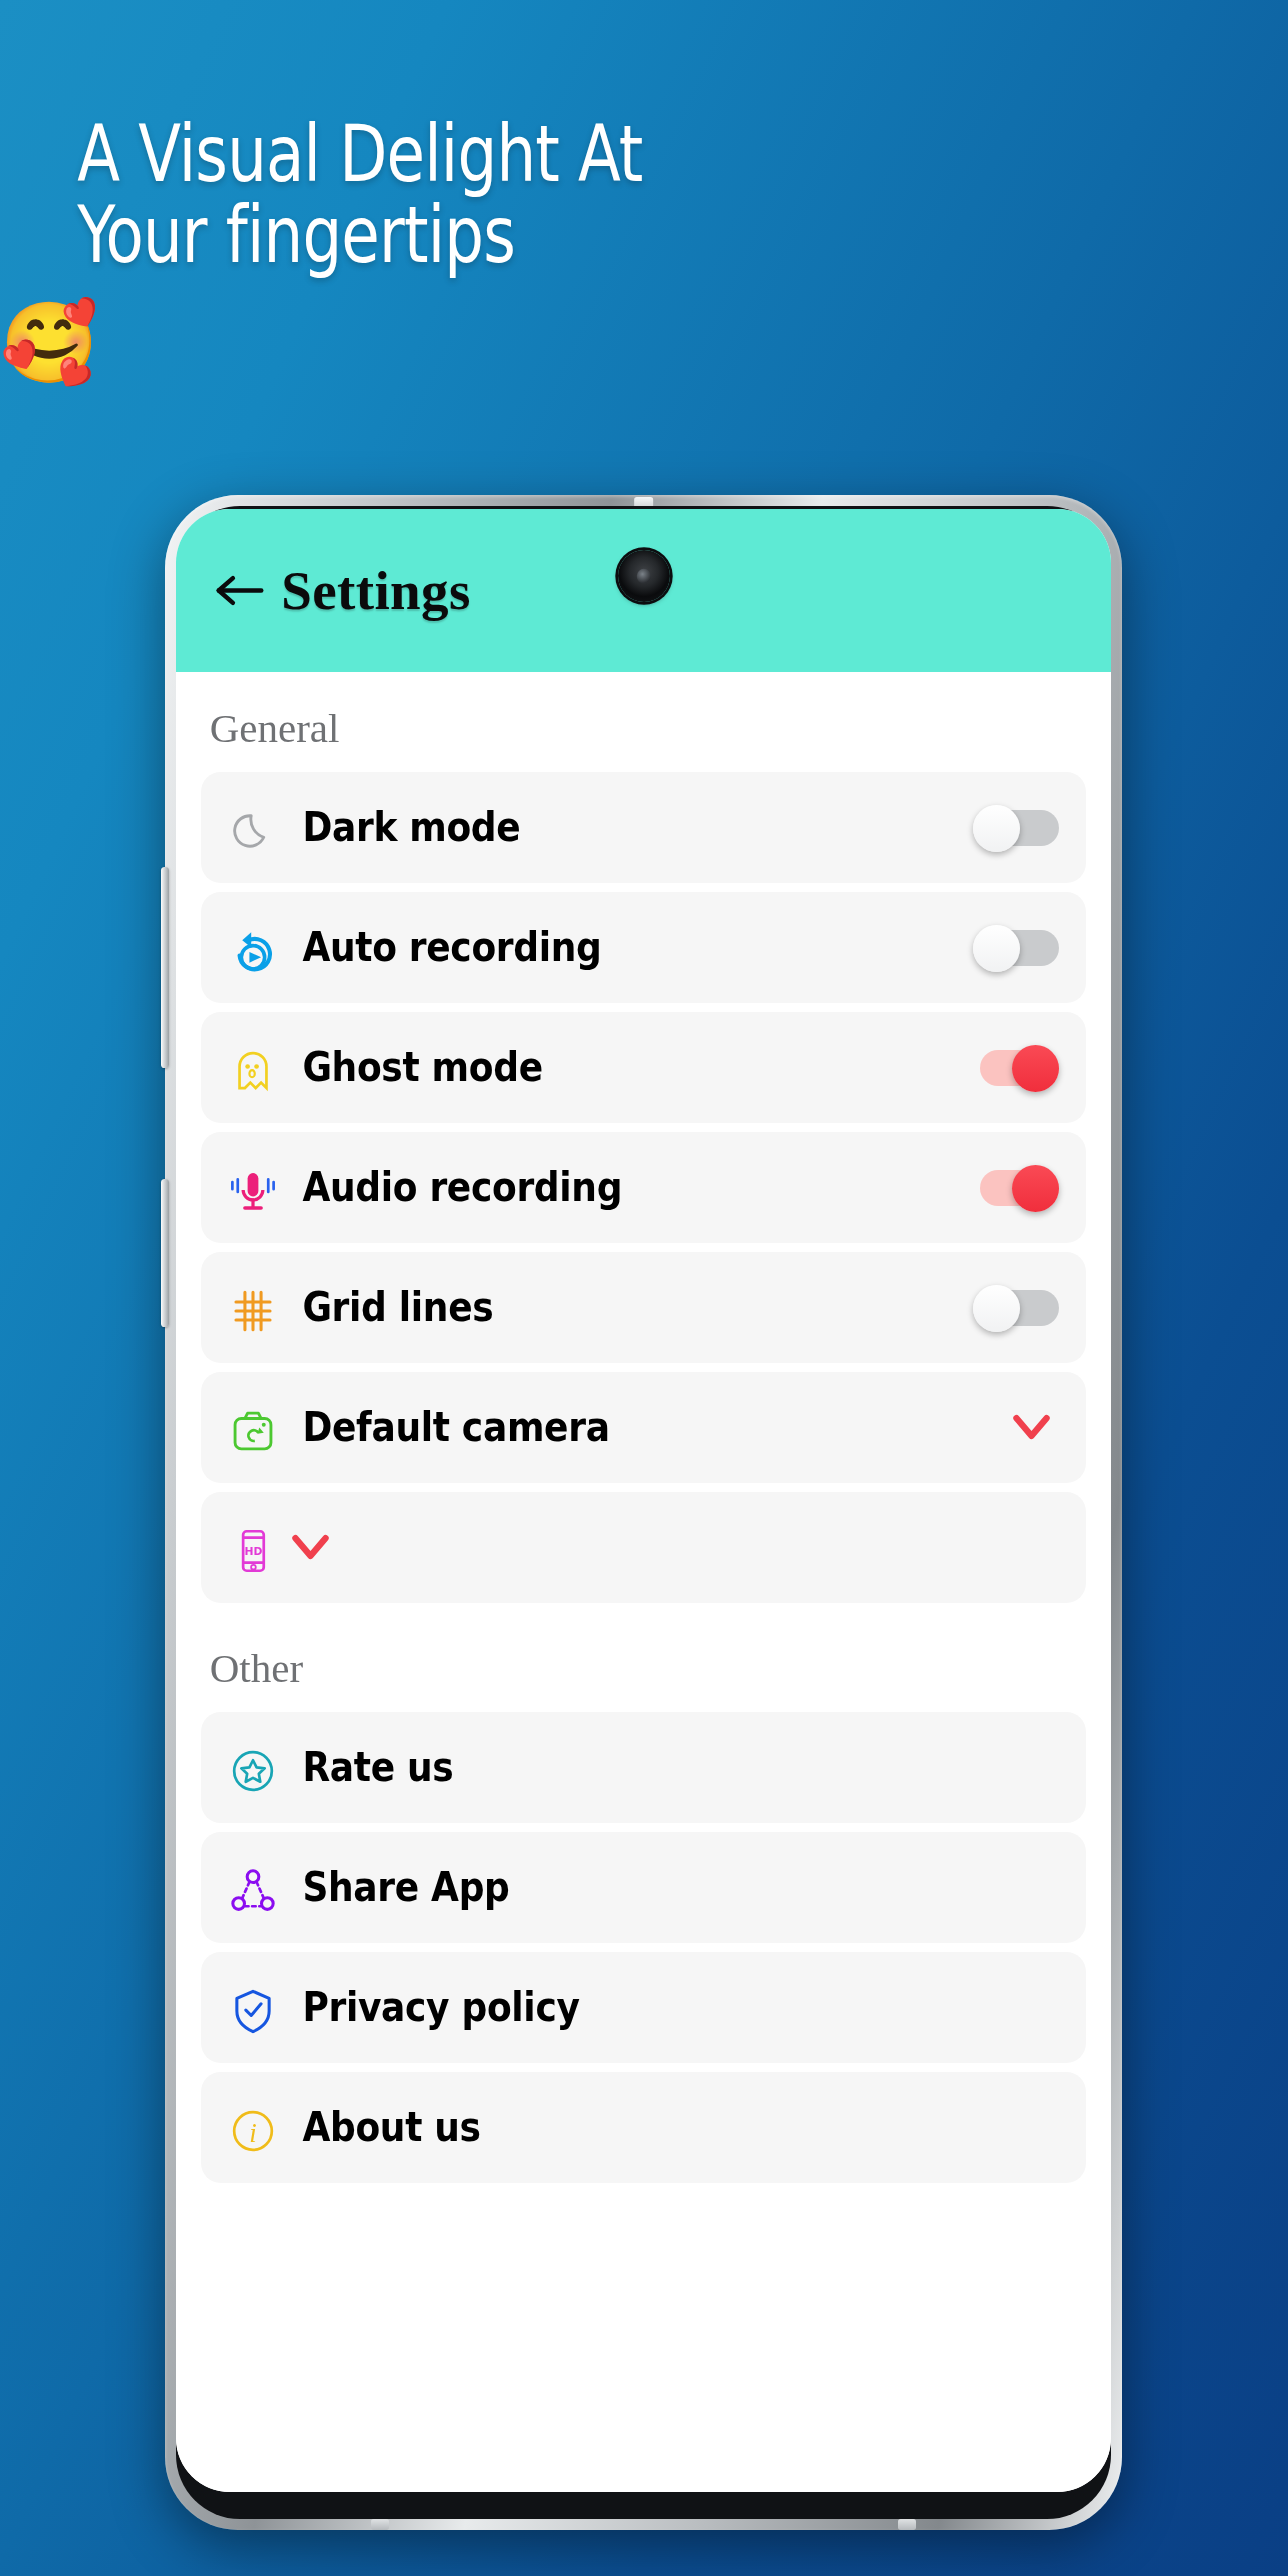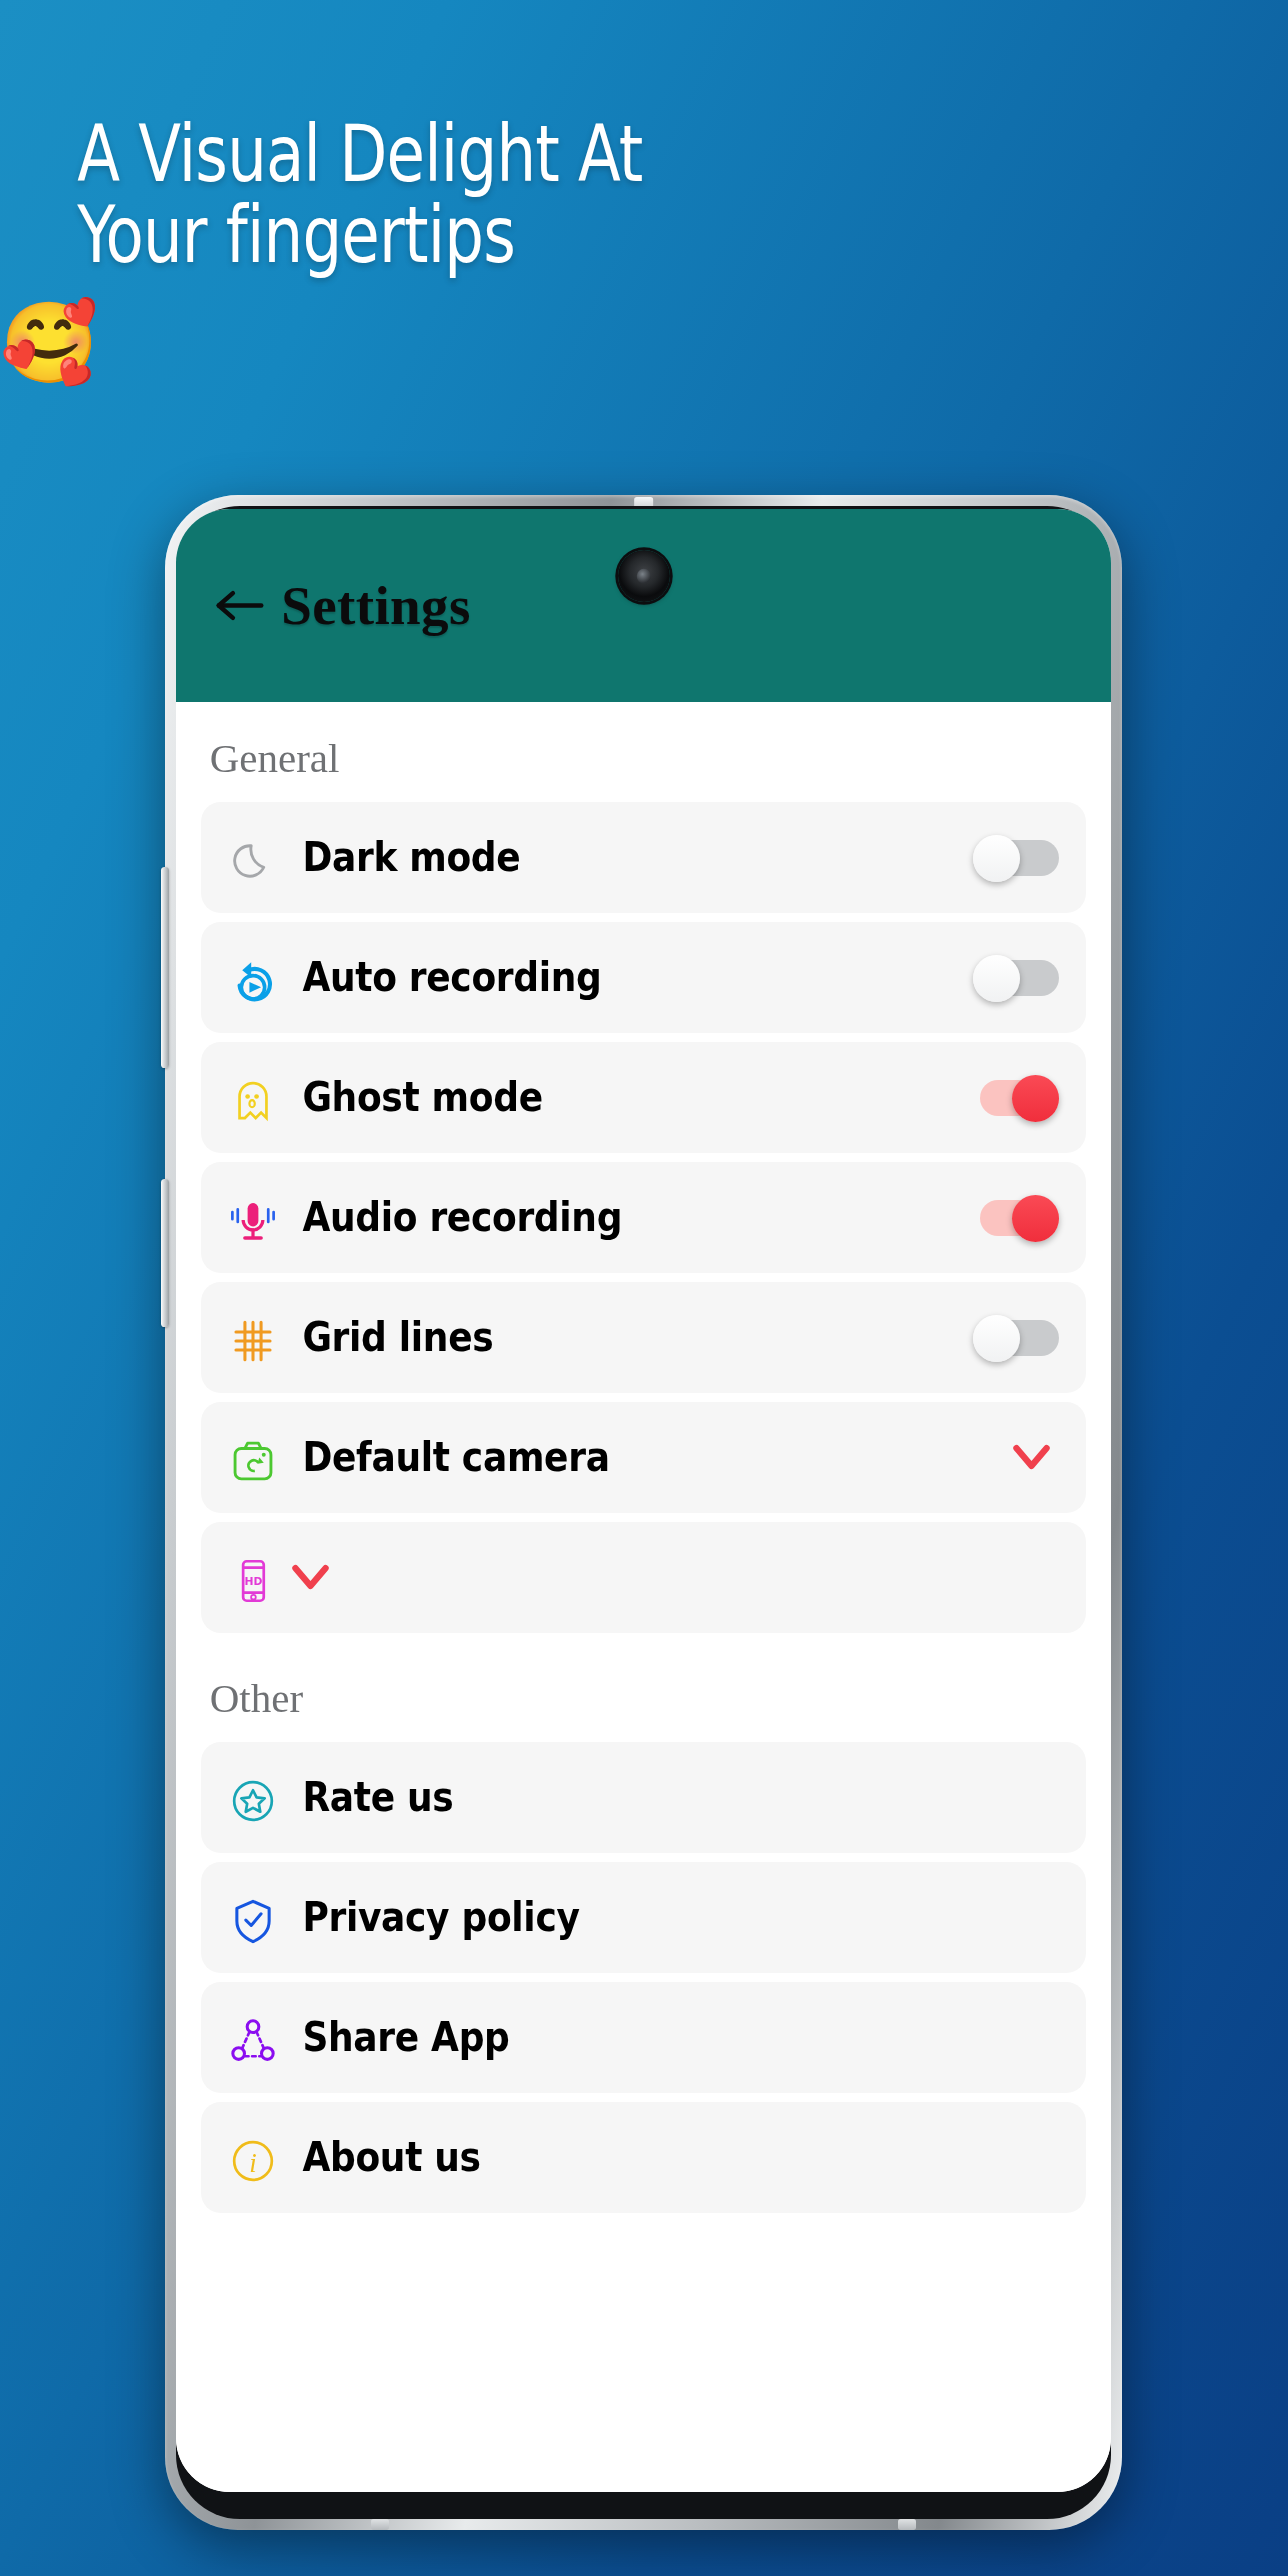--- a/index.html
+++ b/index.html
@@ -73,22 +73,22 @@
   }
   .bottom-nub {
     position:absolute; bottom:0px; width:18px; height:10.7px; border-radius:2.7px;
     background:linear-gradient(180deg,#dfe2e4,#b6babd);
   }
   .bottom-nub.l { left:206px; }
   .bottom-nub.r { right:206px; }
 
   
   .app-header {
-    position:relative; height:193px;
-    background:#0f766e;
+    position:relative; height:163px;
+    background:#5eead4;
     display:flex; align-items:center;
     padding:0 0 0 36px;
   }
   .back-arrow {
     width:57px; height:57px; flex:none;
     display:flex; align-items:center; justify-content:center;
   }
   .app-title {
     margin-left:12.5px;
     font-family:"Liberation Serif","DejaVu Serif",serif;
@@ -311,42 +311,42 @@
               <circle cx="29" cy="29" r="21" fill="none" stroke="#18a5b5" stroke-width="3"></circle>
               <path d="M29 17 l4 8 9 1 -6.5 6 1.6 9 -8.1-4.4 -8.1 4.4 1.6-9 -6.5-6 9-1 z" fill="none" stroke="#18a5b5" stroke-width="3" stroke-linejoin="round"></path>
             </svg>
           </div>
           <div class="row-label">Rate us</div>
         </div>
 
         <div class="row">
           <div class="row-icon">
             <svg width="52" height="52" viewBox="0 0 58 58" aria-hidden="true">
-              <path d="M29 7 L47 15 v14 c0 12 -9 19 -18 23 -9-4 -18-11 -18-23 V15 z" fill="none" stroke="#1656e0" stroke-width="3.4" stroke-linejoin="round"></path>
-              <path d="M21 28 l6 6 11-13" fill="none" stroke="#1656e0" stroke-width="3.4" stroke-linecap="round" stroke-linejoin="round"></path>
-            </svg>
-          </div>
-          <div class="row-label">Privacy policy</div>
-        </div>
-
-        <div class="row">
-          <div class="row-icon">
-            <svg width="52" height="52" viewBox="0 0 58 58" aria-hidden="true">
               <circle cx="29" cy="13" r="6.5" fill="none" stroke="#8b0df0" stroke-width="3.4"></circle>
               <circle cx="13" cy="43" r="6.5" fill="none" stroke="#8b0df0" stroke-width="3.4"></circle>
               <circle cx="45" cy="43" r="6.5" fill="none" stroke="#8b0df0" stroke-width="3.4"></circle>
               <path d="M25 19 L17 37 M33 19 L41 37 M20 46 H38" fill="none" stroke="#8b0df0" stroke-width="3" stroke-linecap="round" stroke-dasharray="4 4"></path>
             </svg>
           </div>
           <div class="row-label">Share App</div>
         </div>
 
         <div class="row">
           <div class="row-icon">
             <svg width="52" height="52" viewBox="0 0 58 58" aria-hidden="true">
+              <path d="M29 7 L47 15 v14 c0 12 -9 19 -18 23 -9-4 -18-11 -18-23 V15 z" fill="none" stroke="#1656e0" stroke-width="3.4" stroke-linejoin="round"></path>
+              <path d="M21 28 l6 6 11-13" fill="none" stroke="#1656e0" stroke-width="3.4" stroke-linecap="round" stroke-linejoin="round"></path>
+            </svg>
+          </div>
+          <div class="row-label">Privacy policy</div>
+        </div>
+
+        <div class="row">
+          <div class="row-icon">
+            <svg width="52" height="52" viewBox="0 0 58 58" aria-hidden="true">
               <circle cx="29" cy="29" r="21" fill="none" stroke="#f0bc1a" stroke-width="3"></circle>
               <text x="29" y="41" text-anchor="middle" font-family="Liberation Serif, serif" font-style="italic" font-size="30" fill="#f0bc1a">i</text>
             </svg>
           </div>
           <div class="row-label">About us</div>
         </div>
       </div>
 
     </div>
   </div>

